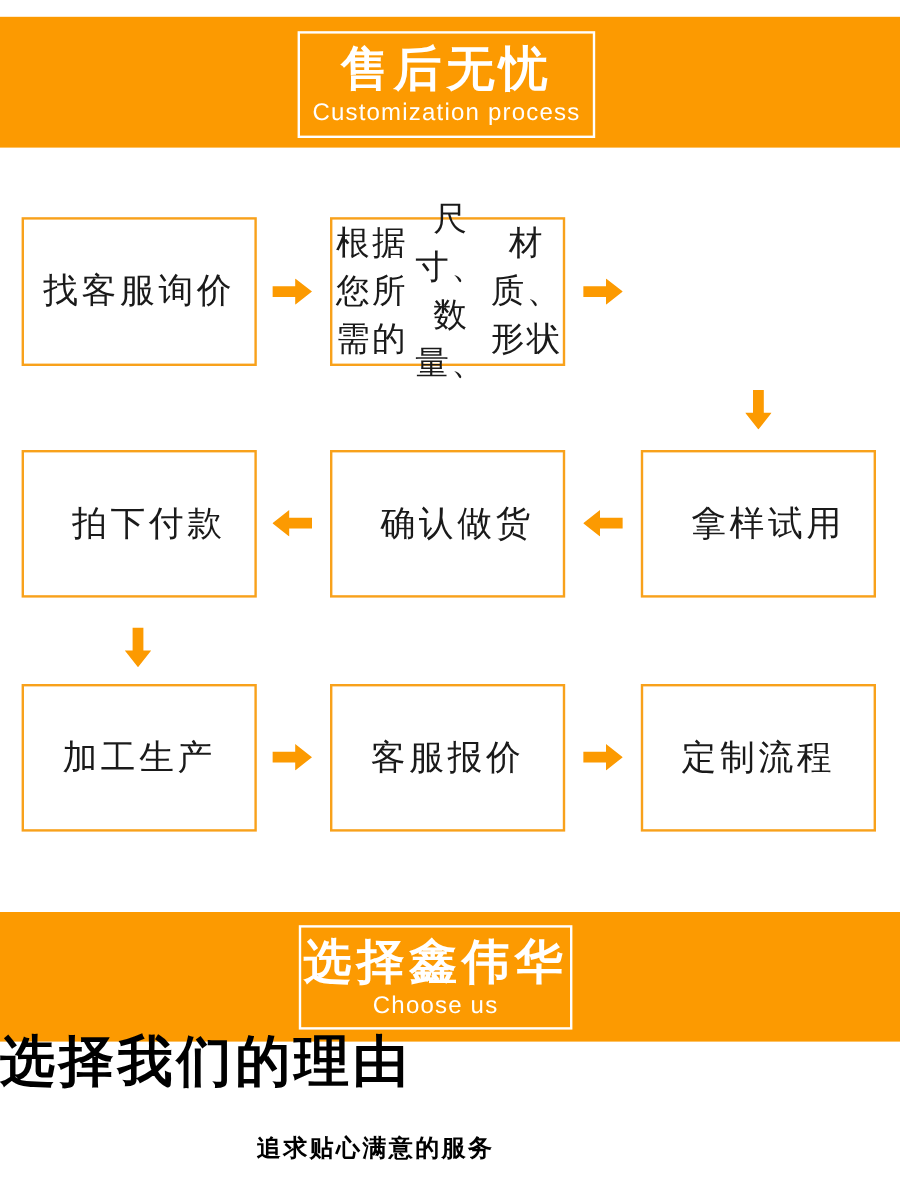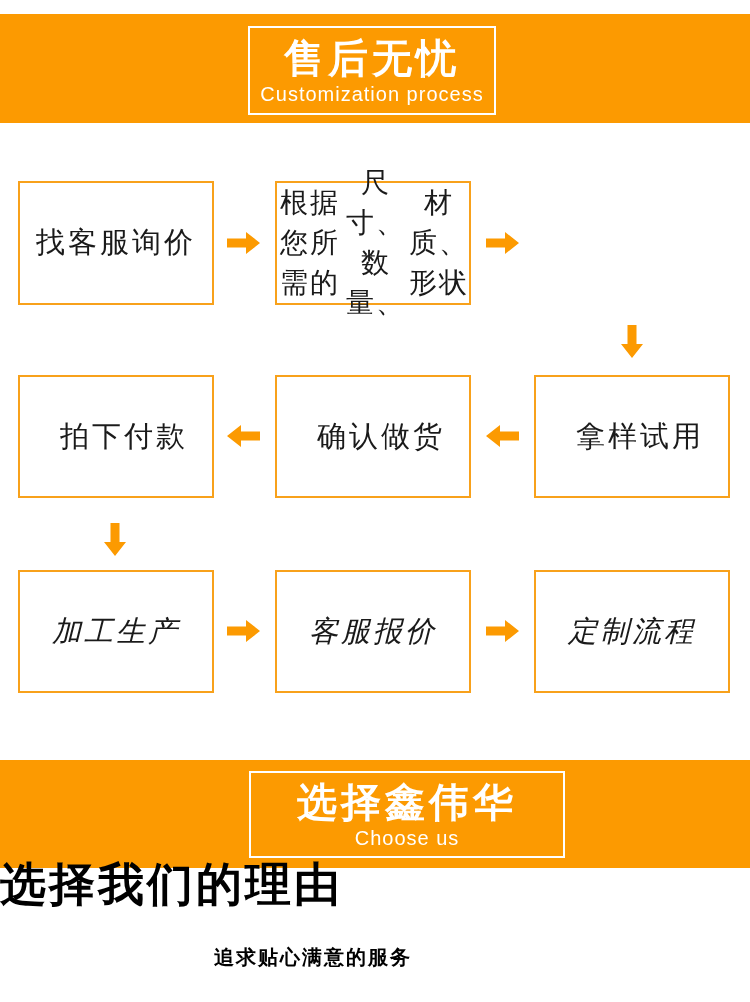--- a/index.html
+++ b/index.html
@@ -19,21 +19,21 @@
   .band-top{top:14px;height:109px;}
   .band-bottom{top:760px;height:108px;}
   .band-box{
     position:absolute;
     border:2px solid #ffffff;
     display:flex;flex-direction:column;align-items:center;justify-content:center;
     box-sizing:border-box;
     color:#ffffff;text-align:center;
   }
   .band-top .band-box{left:248px;top:12px;width:248px;height:89px;}
-  .band-bottom .band-box{left:249px;top:11px;width:316px;height:87px;}
+  .band-bottom .band-box{left:249px;top:11px;width:228px;height:87px;}
   .band-title{
     font-size:40px;font-weight:bold;letter-spacing:4px;line-height:46px;
     white-space:nowrap;
   }
   .band-subtitle{
     font-size:20px;font-weight:normal;letter-spacing:1px;line-height:26px;
     white-space:nowrap;
   }
   
   .fbox{
@@ -43,21 +43,21 @@
     border:2px solid var(--box-border,#f8a11b);
     background:#ffffff;
     display:flex;align-items:center;justify-content:center;
     color:#1a1a1a;
     font-size:29px;letter-spacing:3px;
     text-align:center;
   }
   .col1{left:18px;}  .col2{left:275px;}  .col3{left:534px;}
   .row1{top:181px;height:124px;}
   .row2{top:375px;height:123px;padding-left:16px;}
-  .row3{top:570px;height:123px;font-style:italic;}
+  .row3{top:570px;height:123px;}
   .fbox .multi{font-size:28px;line-height:40px;letter-spacing:2px;}
   
   .arrow{position:absolute;color:var(--accent,#fc9a01);line-height:0;}
   .arrow svg{display:block;}
   
   .footer-heading{
     position:absolute;left:0;top:856px;width:750px;
     text-align:left;color:#000000;
     font-size:46px;font-weight:bold;letter-spacing:3px;line-height:56px;
     white-space:nowrap;

